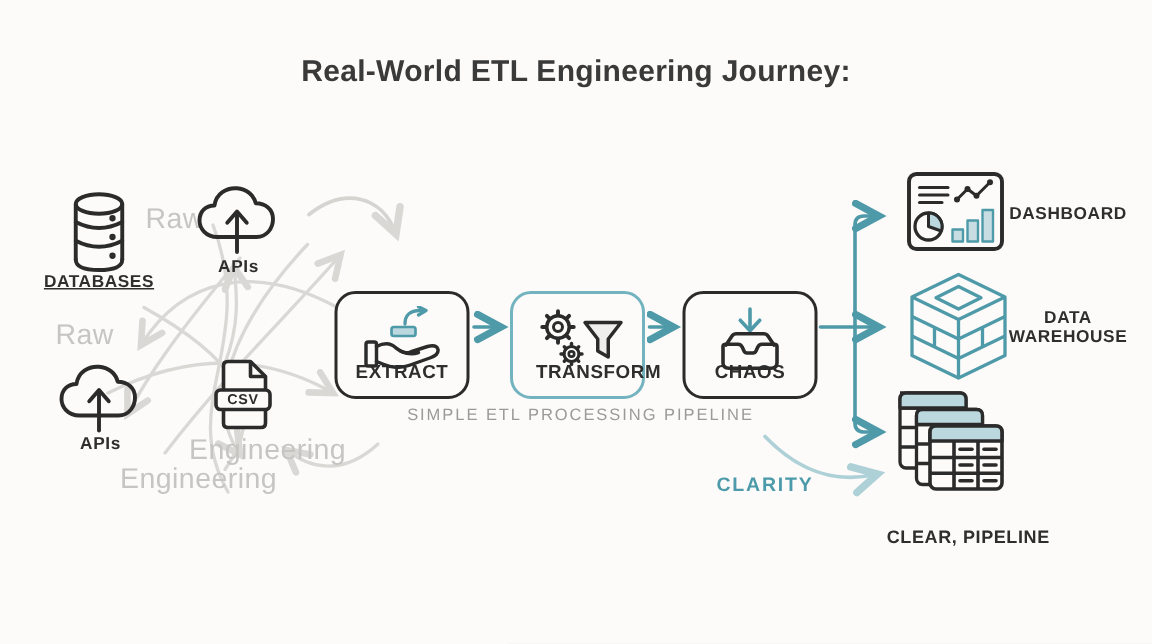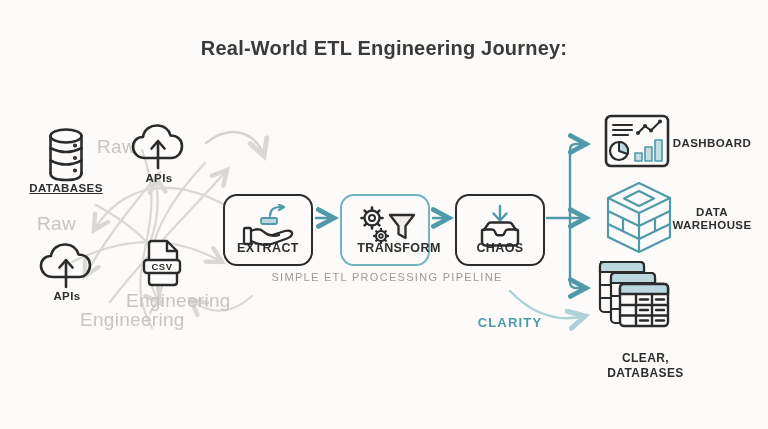--- a/index.html
+++ b/index.html
@@ -253,16 +253,16 @@
           <path d="M58 39.5 L66 39.5"></path>
         <path d="M42 50 L50 50"></path>
           <path d="M58 50 L66 50"></path>
         <path d="M42 60.5 L50 60.5"></path>
           <path d="M58 60.5 L66 60.5"></path>
       </g>
     </g>
   </svg>
 
   <div class="lbl lbl-lg" style="left:583px;top:351px;width:125px;">
-    <div>CLEAR, DATABASES</div>
+    <div>CLEAR, PIPELINE</div>
   </div>
 
 </div>
 
 </body></html>

